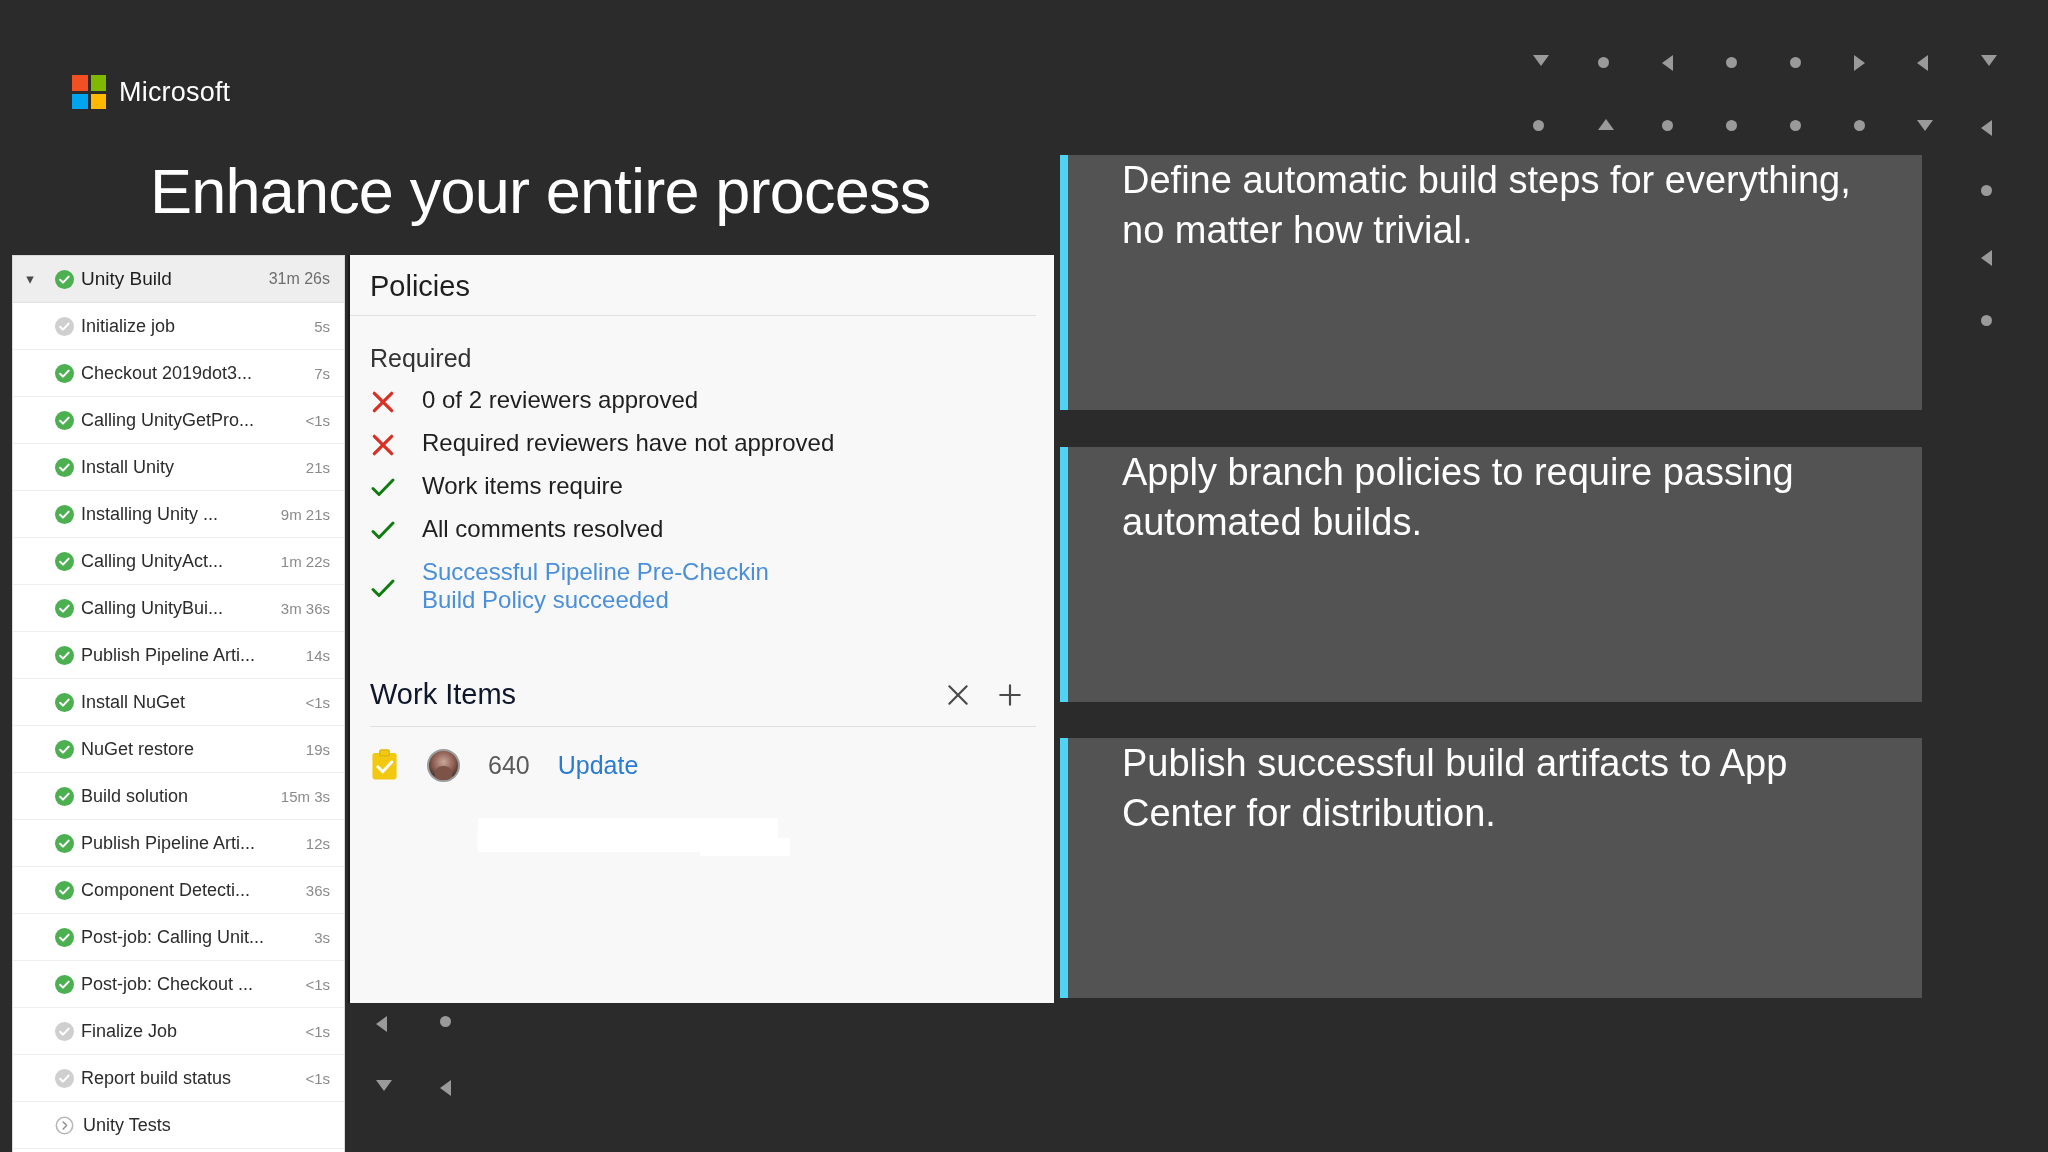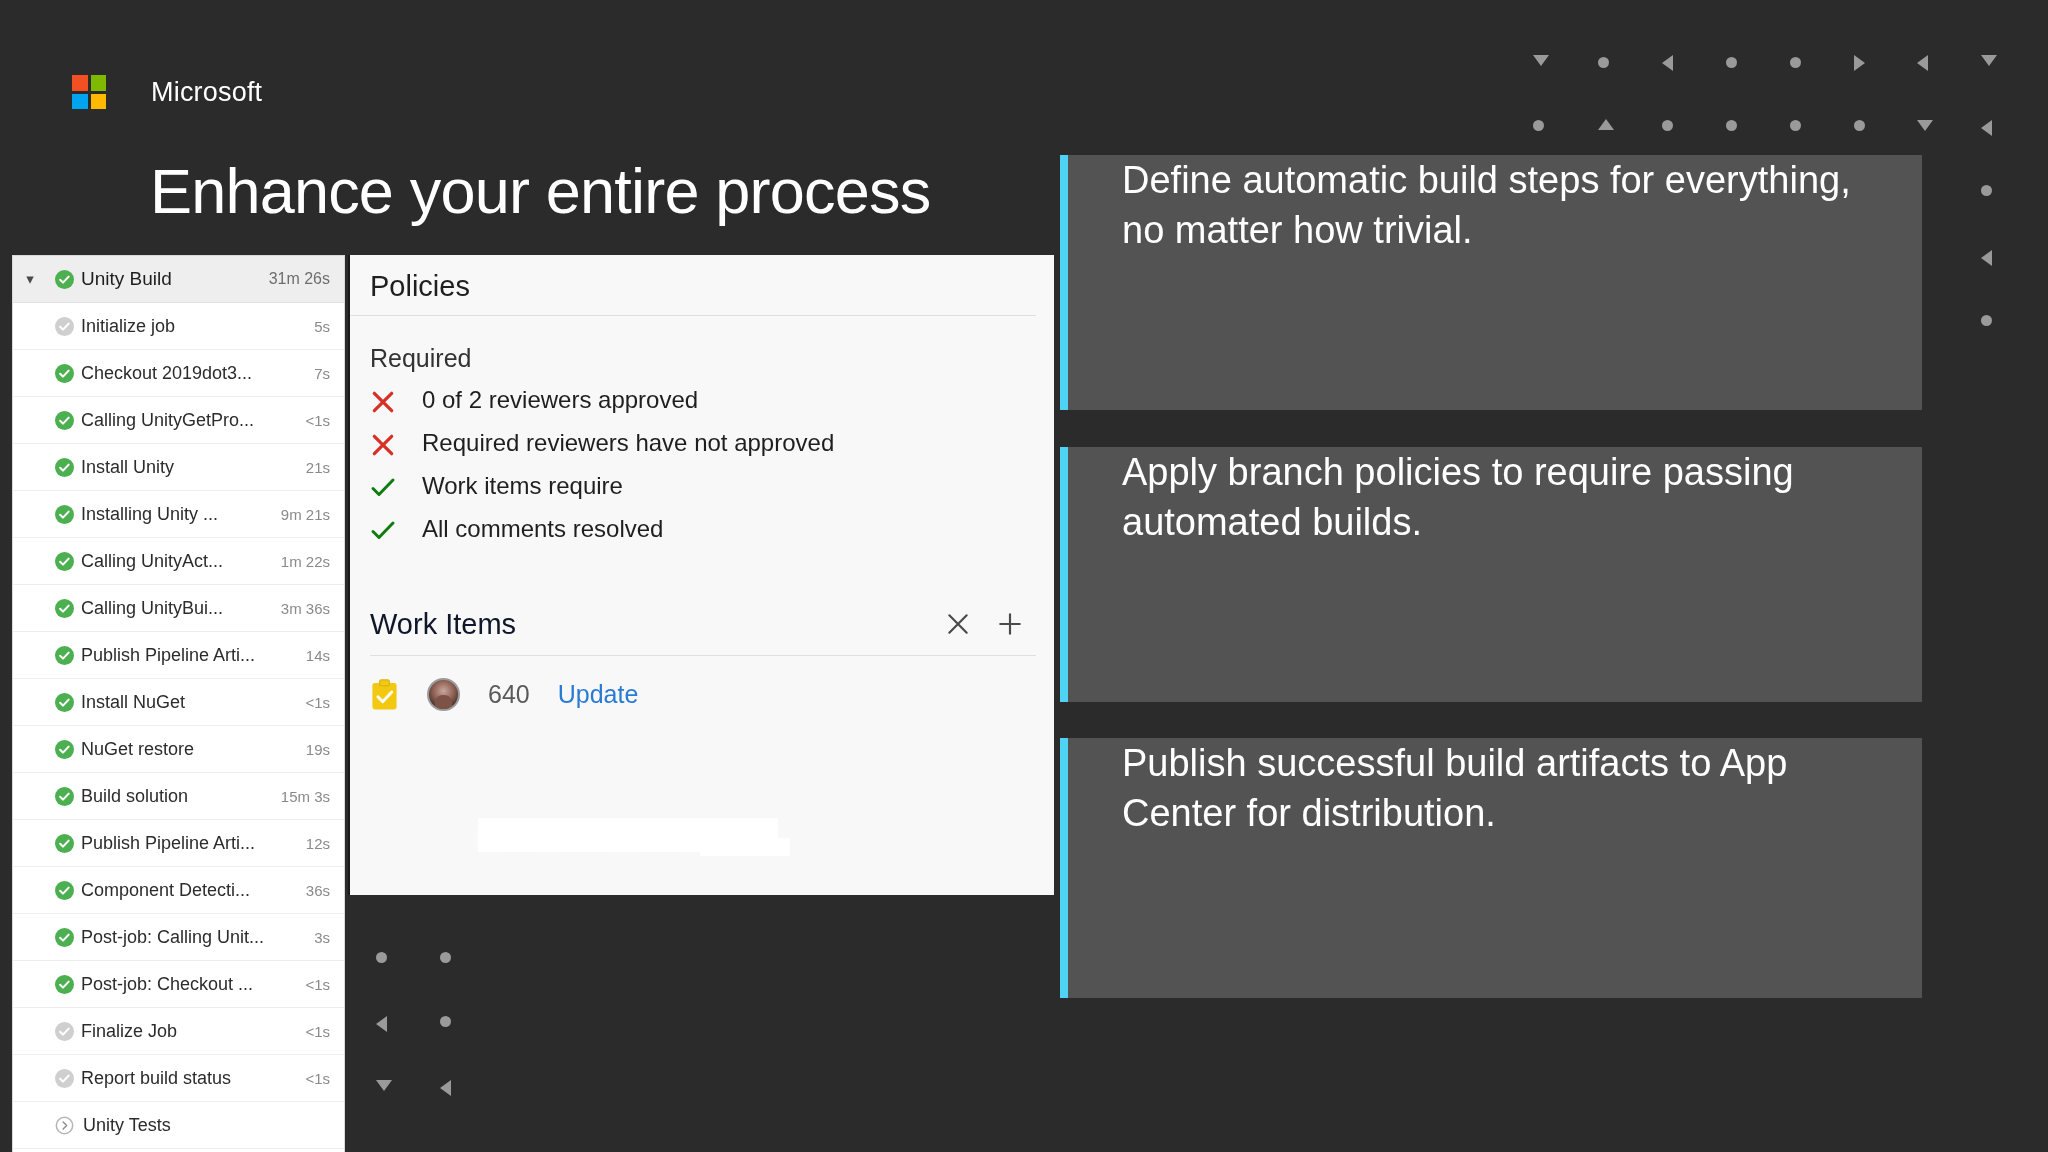--- a/index.html
+++ b/index.html
@@ -16,21 +16,21 @@
   .d-tri { width:0; height:0; }
   .t-down  { border-left:8px solid transparent; border-right:8px solid transparent; border-top:11px solid #9a9a9a; }
   .t-up    { border-left:8px solid transparent; border-right:8px solid transparent; border-bottom:11px solid #9a9a9a; }
   .t-left  { border-top:8px solid transparent; border-bottom:8px solid transparent; border-right:11px solid #9a9a9a; }
   .t-right { border-top:8px solid transparent; border-bottom:8px solid transparent; border-left:11px solid #9a9a9a; }
 
   
   .ms-logo { position:absolute; left:72px; top:75px; display:flex; align-items:center; gap:13px; }
   .ms-grid { width:34px; height:34px; display:grid; grid-template-columns:1fr 1fr; grid-template-rows:1fr 1fr; gap:3px; }
   .ms-grid i { display:block; }
-  .ms-wordmark { color:#ffffff; font-size:27px; font-weight:400; letter-spacing:.2px;margin-left:32px; }
+  .ms-wordmark { color:#ffffff; font-size:27px; font-weight:400; letter-spacing:.2px; }
 
   
   .headline {
     position:absolute; left:150px; top:155px;
     color:#ffffff; font-size:63px; font-weight:400;
     letter-spacing:-0.8px; white-space:nowrap;
   }
 
   
   .build-panel {
@@ -57,21 +57,21 @@
     white-space:nowrap; overflow:hidden; text-overflow:ellipsis;
     padding-right:8px;
   }
   .build-row.header .b-name { font-size:19px; color:#1f1f1f; }
   .b-dur { color:#8a8a8a; font-size:15px; white-space:nowrap; }
   .build-row.header .b-dur { color:#6e6e6e; font-size:16px; }
   .b-last .b-name { padding-left:2px; }
 
   
   .policies-panel {
-    position:absolute; left:348px; top:255px; width:706px; height:640px;
+    position:absolute; left:348px; top:255px; width:706px; height:748px;
     background:#f8f8f8; border-left:2px solid #1a1a1a;
   }
   .pp-title {
     font-size:29px; color:#1f1f1f; padding:15px 0 12px 20px;
     border-bottom:1px solid #e0e0e0; margin:0 18px 0 0;
   }
   .pp-section-label {
     font-size:25px; color:#333333; padding:28px 0 6px 20px;
   }
   .policy-row {
@@ -418,20 +418,28 @@
         <span class="p-text" style="">Work items require</span>
       </div>
       <div class="policy-row">
         <span class="p-icon">
           <svg width="26" height="26" viewBox="0 0 26 26">
             <path d="M3 13.5l6 6L23 5" stroke="#107c10" stroke-width="3" fill="none" stroke-linecap="round" stroke-linejoin="round"></path>
           </svg>
         </span>
         <span class="p-text" style="">All comments resolved</span>
       </div>
+      <div class="policy-row two-line">
+        <span class="p-icon">
+          <svg width="26" height="26" viewBox="0 0 26 26">
+            <path d="M3 13.5l6 6L23 5" stroke="#107c10" stroke-width="3" fill="none" stroke-linecap="round" stroke-linejoin="round"></path>
+          </svg>
+        </span>
+        <span class="p-text link" style="max-width:400px;">Successful Pipeline Pre-Checkin Build Policy succeeded</span>
+      </div>
     </div>
 
   <div class="wi-header">
     <span class="wi-title">Work Items</span>
     <span class="wi-btn">
       <svg width="26" height="26" viewBox="0 0 24 24">
           <path d="M4 4l16 16M20 4L4 20" stroke="#4a4a4a" stroke-width="2" stroke-linecap="round"></path>
         </svg>
     </span>
     <span class="wi-btn">

